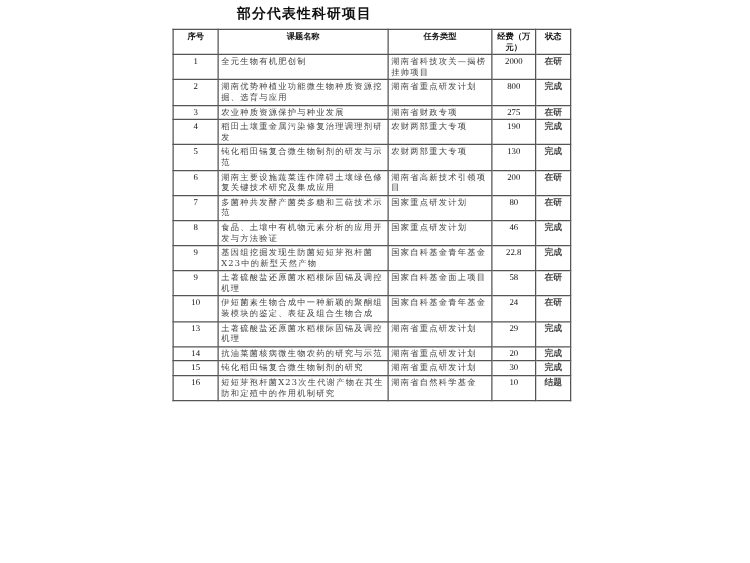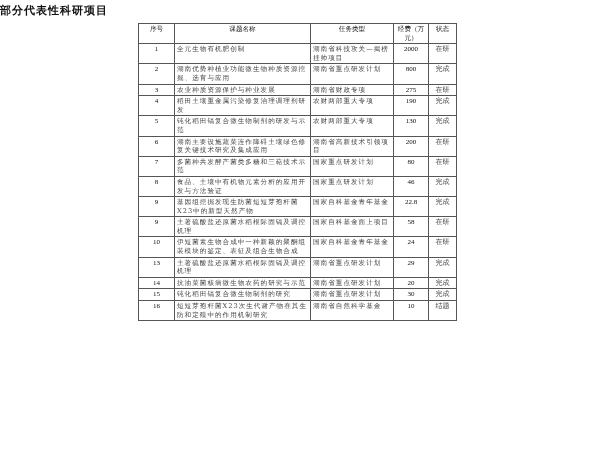--- a/index.html
+++ b/index.html
@@ -1,27 +1,27 @@
 <!DOCTYPE html>
 <html><head>
 <meta charset="utf-8">
 <style>
   html, body { margin:0; padding:0; background:#ffffff; }
   body { width:600px; height:450px; position:relative; overflow:hidden;
          font-family:"DejaVu Serif","Liberation Serif",serif; color:#111; }
-  .title { position:absolute; top:3px; left:0; width:487px; 
+  .title { position:absolute; top:3px; left:0; width:487px; text-align:center;
            font-size:11px; font-weight:bold; letter-spacing:1px; }
   table { position:absolute; top:23px; left:138px; width:318px;
           border-collapse:collapse; table-layout:fixed; }
   td, th { border:1px solid #555; font-size:6.6px; line-height:8.6px;
            vertical-align:top; padding:1px 2px; }
-  th { font-weight:normal; }
+  th { font-weight:bold; }
   td.c { text-align:center; font-family:"Liberation Serif",serif; font-size:7px; }
   td.name, td.type { color:#444; letter-spacing:1px; }
-  td.status { color:#444; }
+  td.status { color:#444;font-weight:bold; }
   col.c1 { width:36px; } col.c2 { width:136px; } col.c3 { width:83px; }
   col.c4 { width:35px; } col.c5 { width:28px; }
 </style>
 </head>
 <body>
 
 <div class="title">部分代表性科研项目</div>
 
 <table>
   <colgroup>

